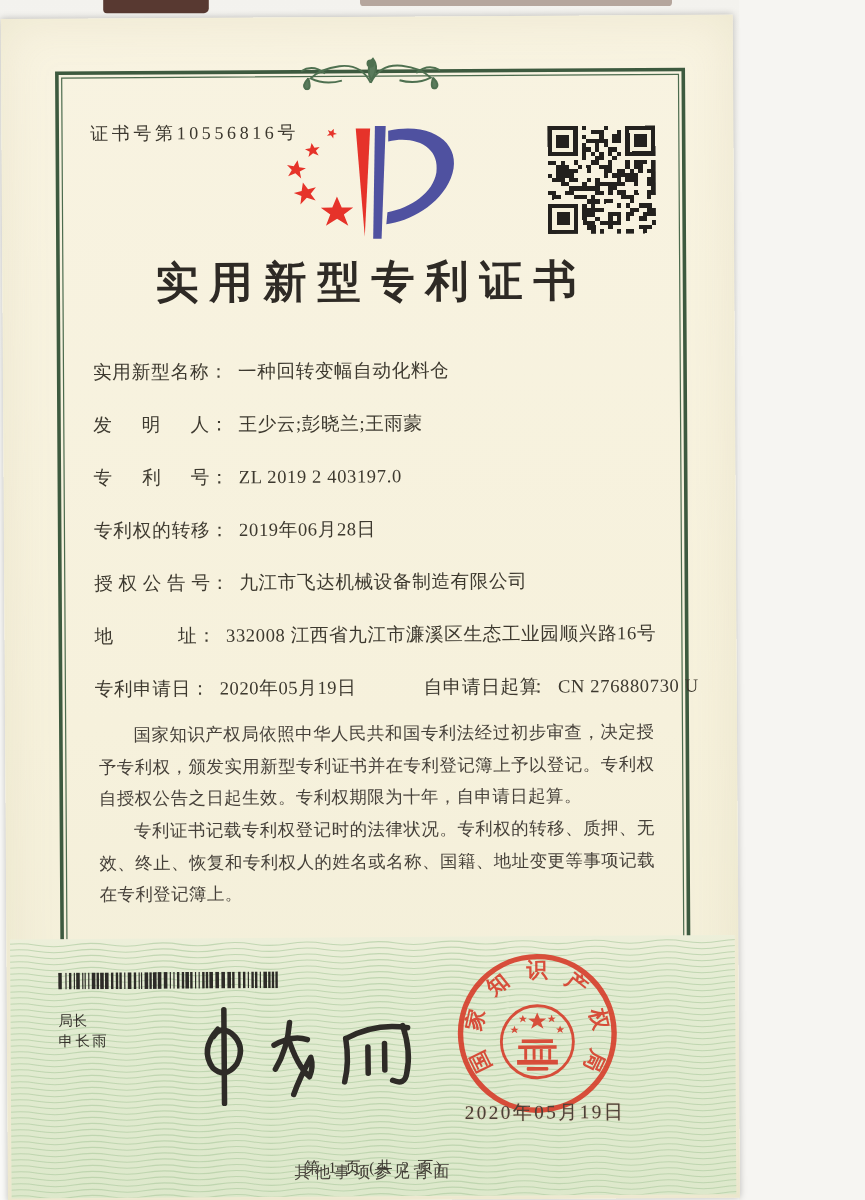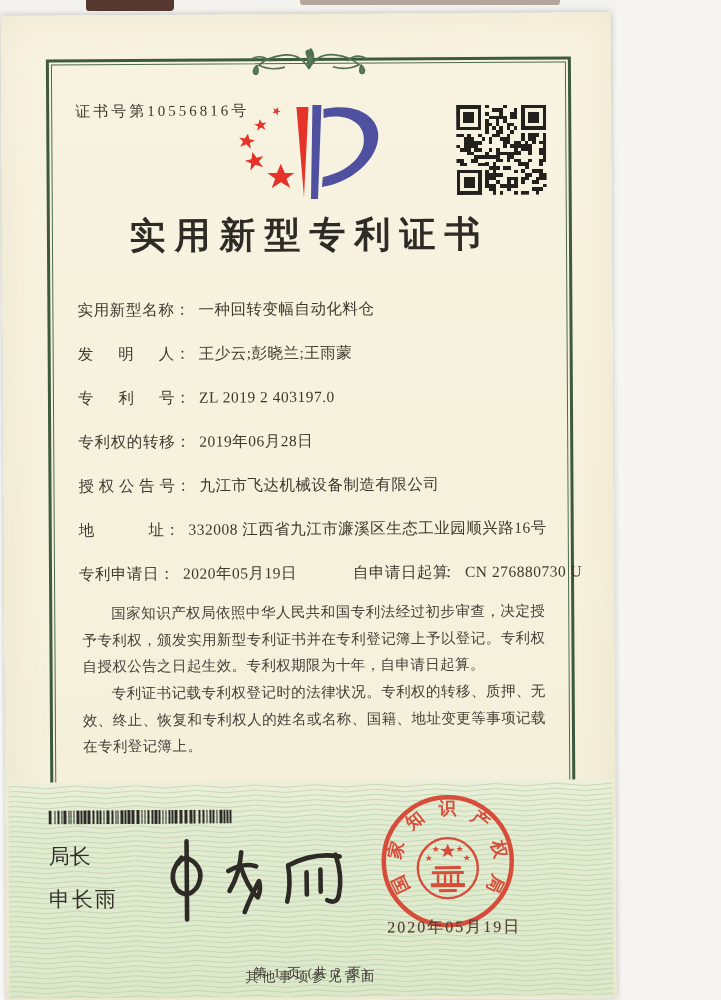--- a/index.html
+++ b/index.html
@@ -39,23 +39,23 @@
 
   .paras { position:absolute; top:538px; left:30px; right:26px; font-size:14.5px;
            line-height:1.84; color:#46413a; text-align:justify; letter-spacing:.4px; }
   .paras p { text-indent:2em; }
 
   .band { position:absolute; left:3px; right:3px; bottom:3px; height:216px;
           background:linear-gradient(180deg,#edefda 0%,#e3ecd2 18%,#dde8cb 100%); overflow:hidden; }
   .band svg.waves { position:absolute; inset:0; }
 
   .barcode { position:absolute; top:28px; left:40px; }
-  .director { position:absolute; top:60px; left:40px; font-size:21px; color:#33302a;
+  .director { position:absolute; top:60px; left:40px; font-size:12px; color:#33302a;
               font-family:"Liberation Sans","DejaVu Sans",sans-serif; }
-  .director .name { margin-top:15px; letter-spacing:2px; }
+  .director .name { letter-spacing:2px; }
   .signature { position:absolute; top:48px; left:128px; }
 
   .seal { position:absolute; top:8px; left:366px; width:146px; height:146px; opacity:.93; }
   .seal-date { position:absolute; top:137px; left:378px; font-size:16px; letter-spacing:2px;
                color:#4a4138; text-shadow:0 0 1px rgba(200,60,40,.35); }
 
   .page-footer { position:absolute; top:183px; left:0; right:0; text-align:center;
                  font-size:13px; letter-spacing:2px; color:#3a362e; }
 
   .back-note { position:absolute; bottom:14px; left:0; right:0; text-align:center;

